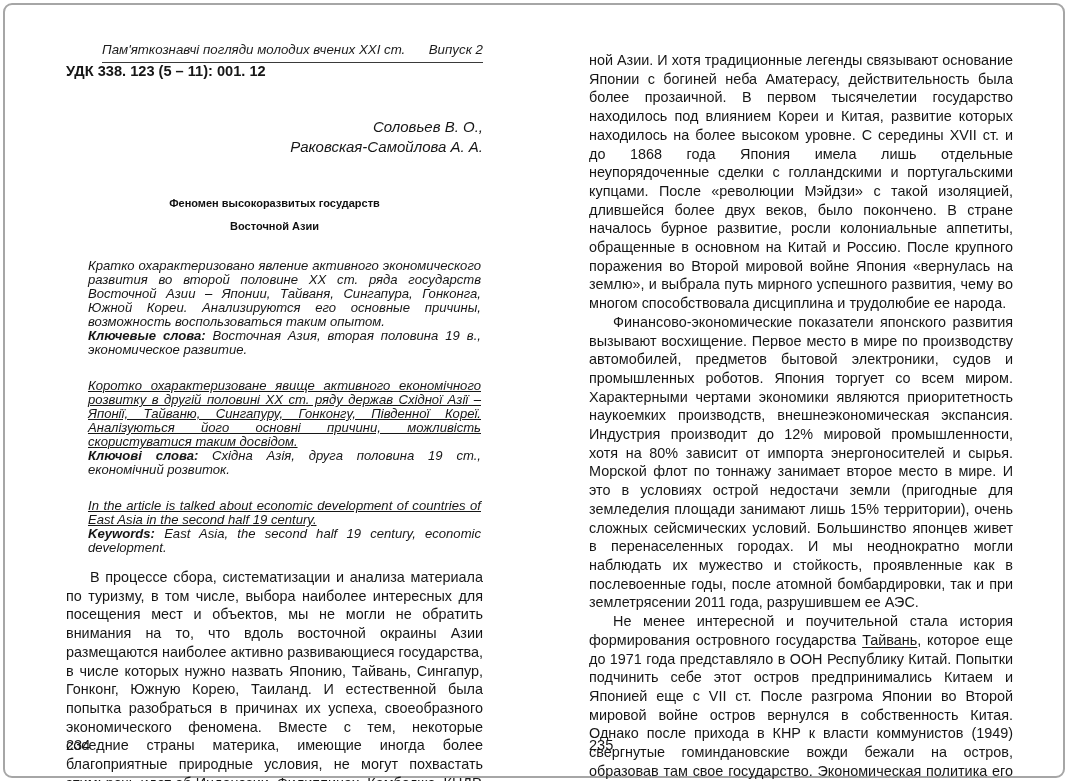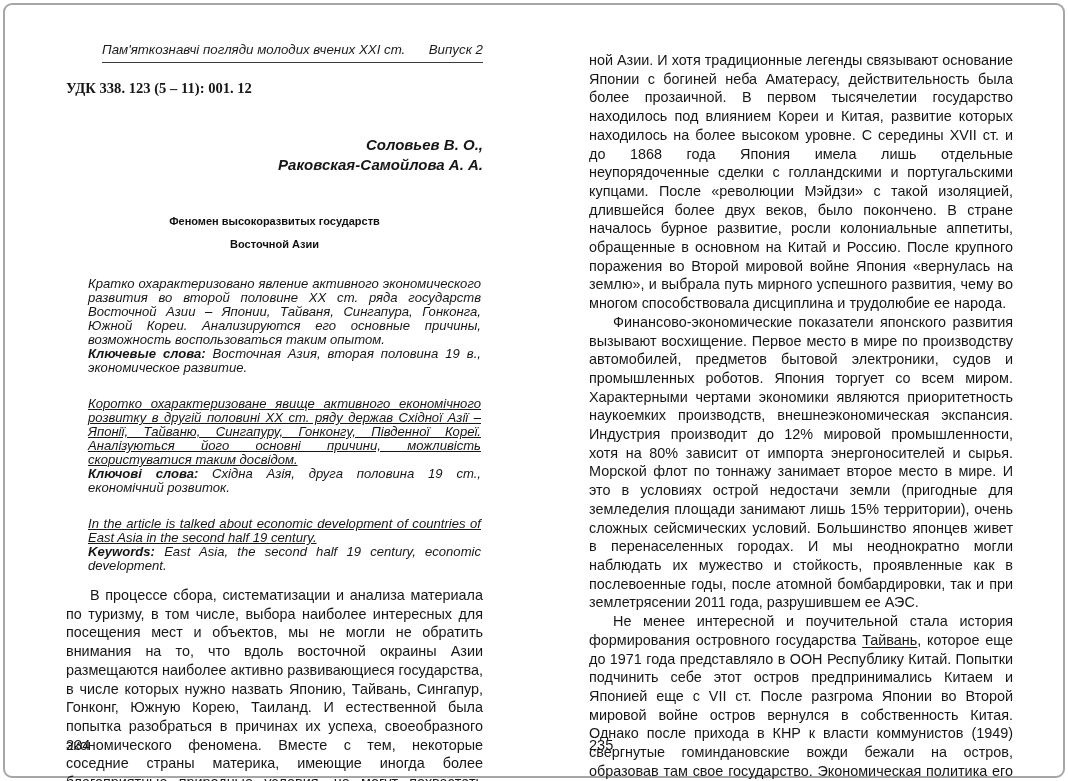--- a/index.html
+++ b/index.html
@@ -17,25 +17,25 @@
   .page--left  { left:66px;  width:417px; }
   .page--right { left:589px; width:424px; }
 
   .runhead {
     display:flex; justify-content:space-between; align-items:flex-end;
     font-style:italic; font-size:13.3px; color:#1c1c1c;
     padding-bottom:5px; border-bottom:1.6px solid #3a3a3a;margin-left:36px;
   }
   .runhead--right { justify-content:flex-end; text-align:right; }
 
-  .udc { margin-top:17px; font-weight:bold; font-size:14.6px;font-family:Liberation Serif, serif; }
+  .udc { font-weight:bold; font-size:14.6px; }
 
   .authors {
     margin-top:38px; text-align:right;
-    font-weight:bold; font-style:italic; font-size:15px; line-height:20px;
+    font-weight:normal; font-style:italic; font-size:15px; line-height:20px;
   }
 
   .title {
     margin-top:35px; text-align:center;
     font-weight:bold; font-size:11px; line-height:23px; color:#101010;
   }
 
   .abs {
     margin:21px 2px 0 22px;
     font-style:italic; font-size:13.1px; line-height:14px;

